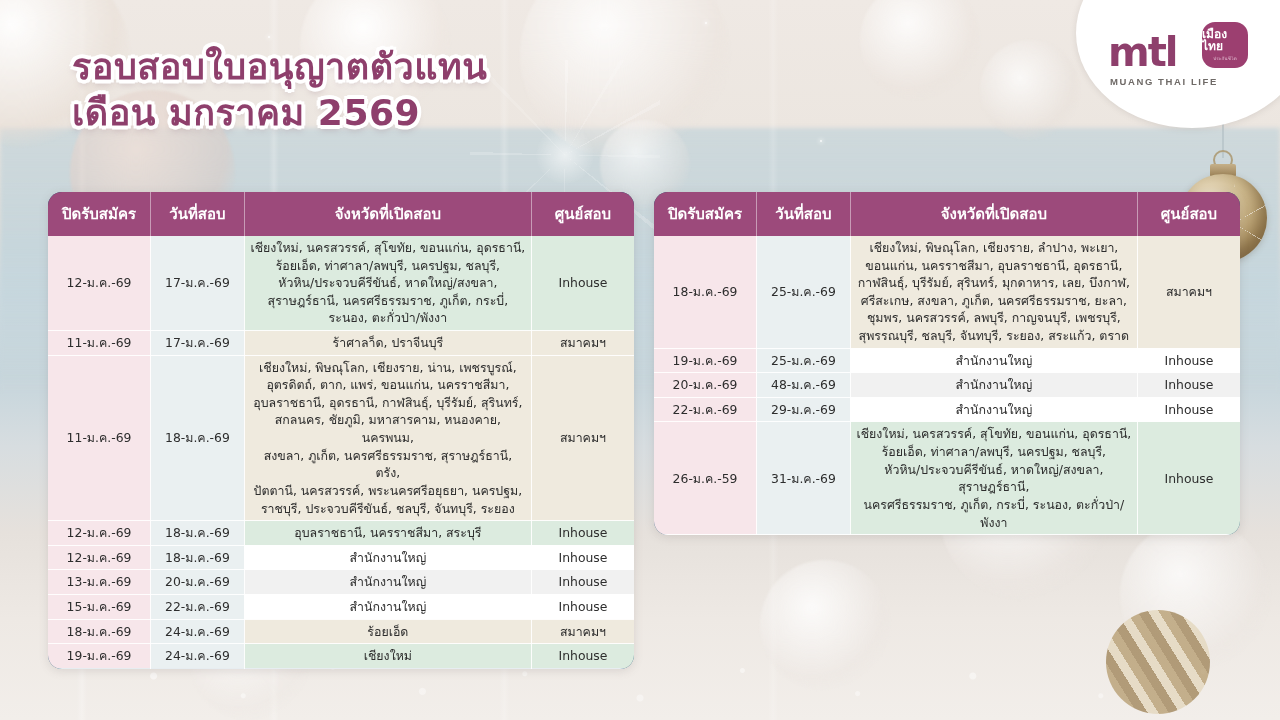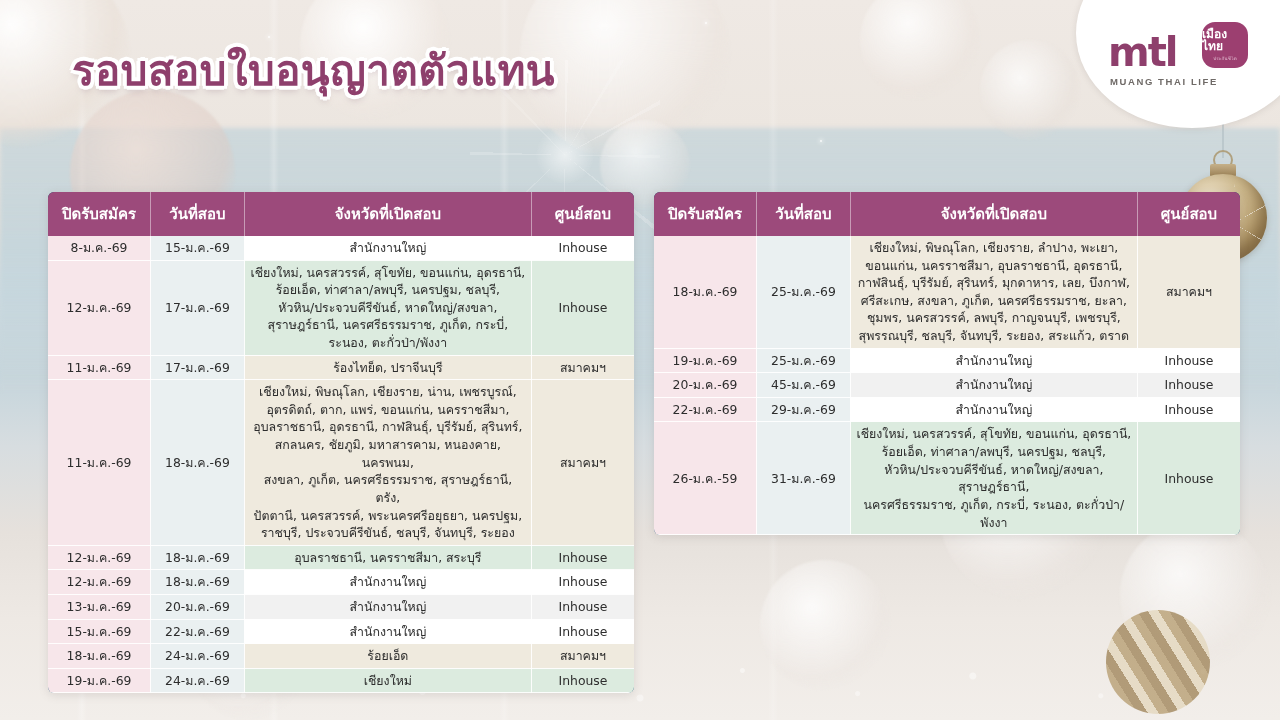--- a/index.html
+++ b/index.html
@@ -124,32 +124,32 @@
   }
   .orn-stripe{
     position:absolute;border-radius:50%;overflow:hidden;
     background:repeating-linear-gradient(58deg,#9c8053 0 9px,#e3d6bb 9px 18px,#b49a6c 18px 27px);
   }
 
   
   .title{
     position:absolute;left:72px;top:44px;
     font-family:"DejaVu Sans","Liberation Sans",sans-serif;
-    font-size:42px;font-weight:700;color:#8e3f6c;line-height:1.28;
+    font-size:36px;font-weight:700;color:#8e3f6c;line-height:1.28;
     letter-spacing:.5px;
     text-shadow:
       -3px -3px 0 #fff, 3px -3px 0 #fff, -3px 3px 0 #fff, 3px 3px 0 #fff,
       -4px 0 0 #fff, 4px 0 0 #fff, 0 -4px 0 #fff, 0 4px 0 #fff,
       0 5px 6px rgba(140,110,125,.35);
   }
   .title .l2{display:block;}
 
   
   .table-card{
-    position:absolute;border-radius:6px;overflow:hidden;
+    position:absolute;border-radius:14px;overflow:hidden;
     box-shadow:0 2px 10px rgba(110,100,100,.18);
     background:#0c4a6e;
   }
   #left-table-card{left:48px;top:192px;width:586px;}
   #right-table-card{left:654px;top:192px;width:586px;}
 
   table{border-collapse:collapse;width:100%;table-layout:fixed;}
   thead th{
     background:#9c4a7b;color:#fff;font-weight:700;
     font-family:"DejaVu Sans","Liberation Sans",sans-serif;
@@ -223,59 +223,54 @@
   <div class="logo-mtl">mtl</div>
   <div class="logo-sub">MUANG THAI LIFE</div>
   <div class="logo-badge">
     <span class="th">เมืองไทย</span>
     <span class="th2">ประกันชีวิต</span>
   </div>
 </div>
 
 <div class="title">
   <span class="l1">รอบสอบใบอนุญาตตัวแทน</span>
+  <span class="l2">เดือน มกราคม 2569</span>
 </div>
 
 <div class="table-card" id="left-table-card">
   <table>
     <colgroup>
       <col class="col-close">
         <col class="col-date">
         <col class="col-prov">
         <col class="col-center">
     </colgroup>
     <thead>
       <tr>
         <th>ปิดรับสมัคร</th>
         <th>วันที่สอบ</th>
         <th>จังหวัดที่เปิดสอบ</th>
         <th>ศูนย์สอบ</th>
       </tr>
     </thead>
     <tbody id="left-tbody">
         <tr>
-          <td class="c-close">8-ม.ค.-69</td>
-          <td class="c-date">15-ม.ค.-69</td>
-          <td class="v-white prov">สำนักงานใหญ่</td>
-          <td class="v-white">Inhouse</td>
-        </tr>
-        <tr>
           <td class="c-close">12-ม.ค.-69</td>
           <td class="c-date">17-ม.ค.-69</td>
           <td class="v-green prov">เชียงใหม่, นครสวรรค์, สุโขทัย, ขอนแก่น, อุดรธานี,
 ร้อยเอ็ด, ท่าศาลา/ลพบุรี, นครปฐม, ชลบุรี,
 หัวหิน/ประจวบคีรีขันธ์, หาดใหญ่/สงขลา,
 สุราษฎร์ธานี, นครศรีธรรมราช, ภูเก็ต, กระบี่,
 ระนอง, ตะกั่วป่า/พังงา</td>
           <td class="v-green">Inhouse</td>
         </tr>
         <tr>
           <td class="c-close">11-ม.ค.-69</td>
           <td class="c-date">17-ม.ค.-69</td>
-          <td class="v-beige prov">ร้องไทย็ด, ปราจีนบุรี</td>
+          <td class="v-beige prov">ร้าศาลา็ด, ปราจีนบุรี</td>
           <td class="v-beige">สมาคมฯ</td>
         </tr>
         <tr>
           <td class="c-close">11-ม.ค.-69</td>
           <td class="c-date">18-ม.ค.-69</td>
           <td class="v-beige prov">เชียงใหม่, พิษณุโลก, เชียงราย, น่าน, เพชรบูรณ์,
 อุตรดิตถ์, ตาก, แพร่, ขอนแก่น, นครราชสีมา,
 อุบลราชธานี, อุดรธานี, กาฬสินธุ์, บุรีรัมย์, สุรินทร์,
 สกลนคร, ชัยภูมิ, มหาสารคาม, หนองคาย, นครพนม,
 สงขลา, ภูเก็ต, นครศรีธรรมราช, สุราษฎร์ธานี, ตรัง,
@@ -352,21 +347,21 @@
           <td class="v-beige">สมาคมฯ</td>
         </tr>
         <tr>
           <td class="c-close">19-ม.ค.-69</td>
           <td class="c-date">25-ม.ค.-69</td>
           <td class="v-white prov">สำนักงานใหญ่</td>
           <td class="v-white">Inhouse</td>
         </tr>
         <tr>
           <td class="c-close">20-ม.ค.-69</td>
-          <td class="c-date">45-ม.ค.-69</td>
+          <td class="c-date">48-ม.ค.-69</td>
           <td class="v-grey prov">สำนักงานใหญ่</td>
           <td class="v-grey">Inhouse</td>
         </tr>
         <tr>
           <td class="c-close">22-ม.ค.-69</td>
           <td class="c-date">29-ม.ค.-69</td>
           <td class="v-white prov">สำนักงานใหญ่</td>
           <td class="v-white">Inhouse</td>
         </tr>
         <tr>

